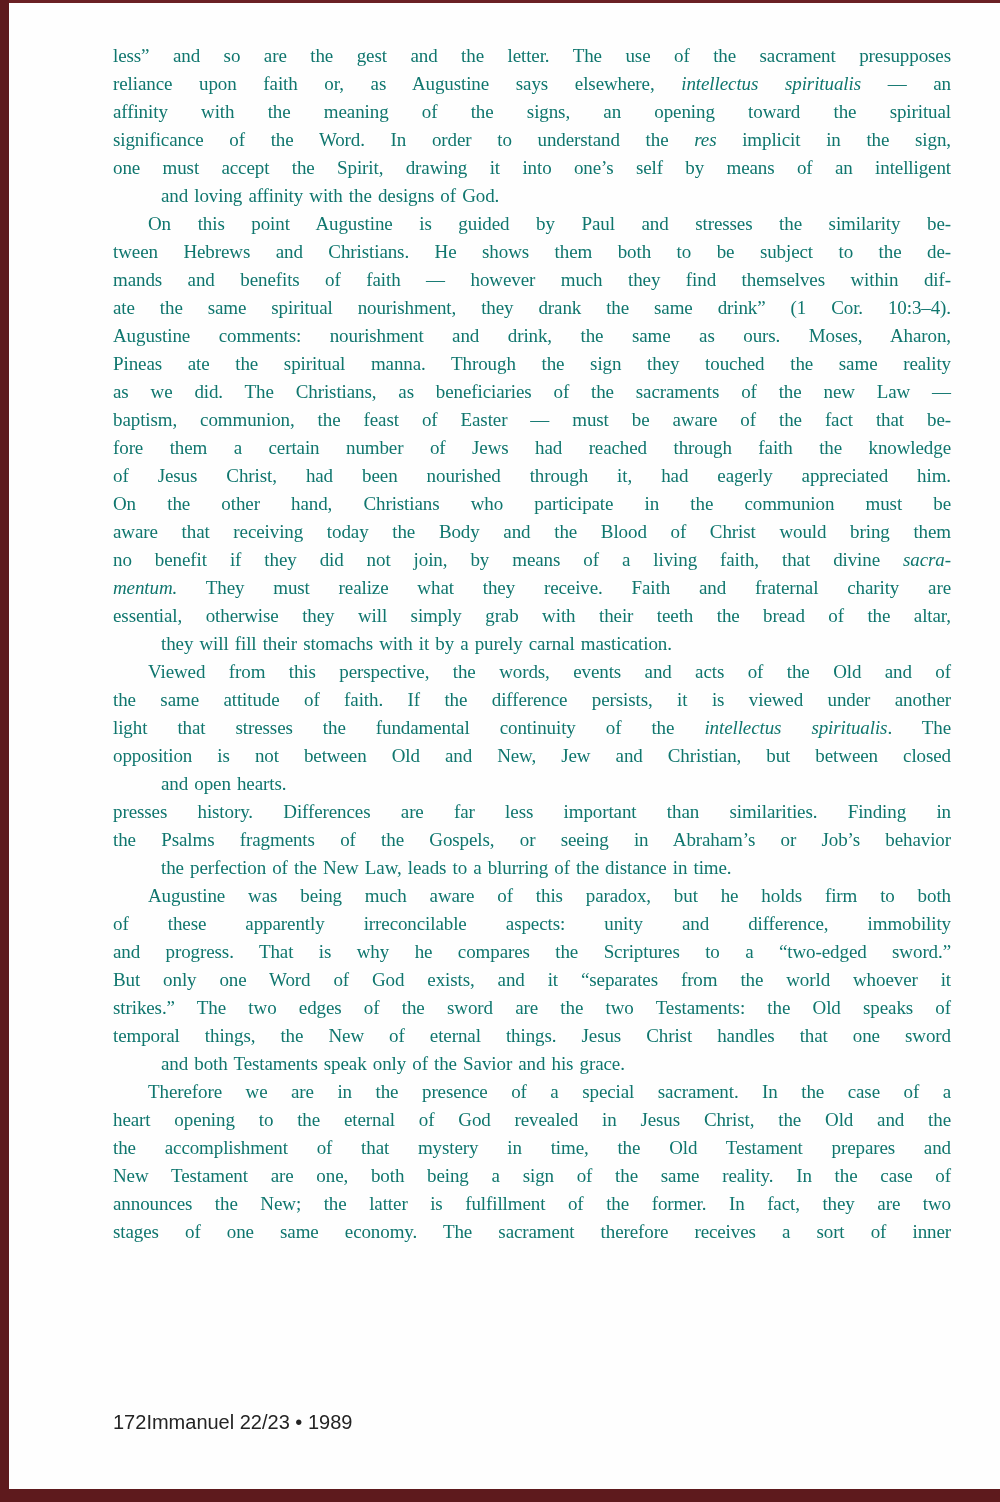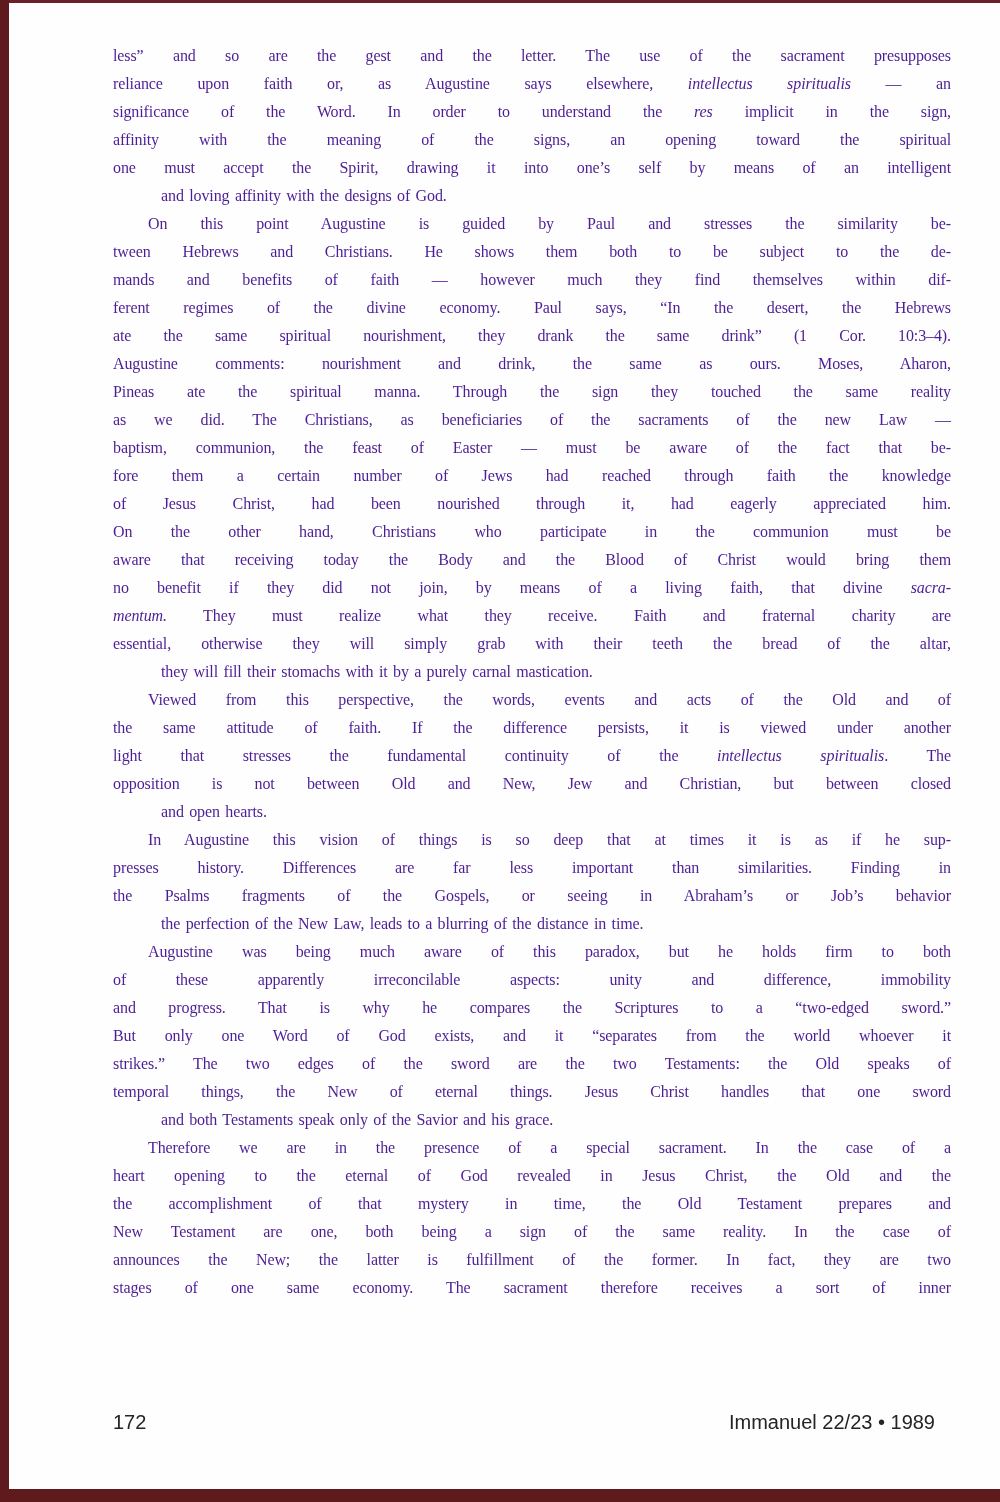--- a/index.html
+++ b/index.html
@@ -11,71 +11,69 @@
     font-family: "Liberation Serif", serif;
   }
   .page { position: absolute; inset: 0; background: #fefefe; }
   .edge { position: absolute; z-index: 5; }
   .edge-left   { left: 0; top: 0; width: 9px; height: 1502px; background: #5e1a1d; }
   .edge-bottom { left: 0; bottom: 0; width: 1000px; height: 13px; background: #5e1a1d; }
   .edge-top    { left: 0; top: 0; width: 1000px; height: 3px; background: #6b2125; }
   .text-block {
     position: absolute;
     left: 113px; top: 42px; width: 838px;
-    color: #4c1d95;
-    font-size: 16px;
+    color: #0f766e;
+    font-size: 19px;
     letter-spacing: -0.1px;
     word-spacing: 1.5px;
   }
   .para { margin: 0; }
   .line {
     height: 28px;
     line-height: 28px;
     text-align: justify;
     text-align-last: justify;
     -moz-text-align-last: justify;
     white-space: normal;
     overflow: visible;
   }
   .line.end { text-align-last: left; margin-left: 48px; -moz-text-align-last: left; }
   .line.indent { text-indent: 35px; }
   .line i { font-style: italic; }
   .footer {
     position: absolute;
     left: 113px; top: 1411px; width: 822px;
     display: flex;
-    justify-content: space-between;
     align-items: baseline;
     font-family: "Liberation Sans", sans-serif;
     font-size: 20px;
     color: #242424;
   }
 </style>
 </head>
 <body>
 
 <div class="page">
   <div class="edge edge-top"></div>
   <div class="edge edge-left"></div>
   <div class="edge edge-bottom"></div>
 
   <div class="text-block" id="text-block">
       <div class="para">
         <div class="line"><span>less” and so are the gest and the letter. The use of the sacrament presupposes</span></div>
         <div class="line"><span>reliance upon faith or, as Augustine says elsewhere, </span><i>intellectus spiritualis</i><span> — an</span></div>
+        <div class="line"><span>affinity with the meaning of the signs, an opening toward the spiritual</span></div>
         <div class="line"><span>significance of the Word. In order to understand the </span><i>res</i><span> implicit in the sign,</span></div>
-        <div class="line"><span>affinity with the meaning of the signs, an opening toward the spiritual</span></div>
         <div class="line"><span>one must accept the Spirit, drawing it into one’s self by means of an intelligent</span></div>
         <div class="line end"><span>and loving affinity with the designs of God.</span></div>
       </div>
       <div class="para">
         <div class="line indent"><span>On this point Augustine is guided by Paul and stresses the similarity be-</span></div>
         <div class="line"><span>tween Hebrews and Christians. He shows them both to be subject to the de-</span></div>
         <div class="line"><span>mands and benefits of faith — however much they find themselves within dif-</span></div>
-        <div class="line"><span>ferent regimes of the divine economy. Paul says, “In the desert, the Hebrews</span></div>
         <div class="line"><span>ate the same spiritual nourishment, they drank the same drink” (1 Cor. 10:3–4).</span></div>
         <div class="line"><span>Augustine comments: nourishment and drink, the same as ours. Moses, Aharon,</span></div>
         <div class="line"><span>Pineas ate the spiritual manna. Through the sign they touched the same reality</span></div>
         <div class="line"><span>as we did. The Christians, as beneficiaries of the sacraments of the new Law —</span></div>
         <div class="line"><span>baptism, communion, the feast of Easter — must be aware of the fact that be-</span></div>
         <div class="line"><span>fore them a certain number of Jews had reached through faith the knowledge</span></div>
         <div class="line"><span>of Jesus Christ, had been nourished through it, had eagerly appreciated him.</span></div>
         <div class="line"><span>On the other hand, Christians who participate in the communion must be</span></div>
         <div class="line"><span>aware that receiving today the Body and the Blood of Christ would bring them</span></div>
         <div class="line"><span>no benefit if they did not join, by means of a living faith, that divine </span><i>sacra-</i></div>
@@ -84,21 +82,20 @@
         <div class="line end"><span>they will fill their stomachs with it by a purely carnal mastication.</span></div>
       </div>
       <div class="para">
         <div class="line indent"><span>Viewed from this perspective, the words, events and acts of the Old and of</span></div>
         <div class="line"><span>the same attitude of faith. If the difference persists, it is viewed under another</span></div>
         <div class="line"><span>light that stresses the fundamental continuity of the </span><i>intellectus spiritualis</i><span>. The</span></div>
         <div class="line"><span>opposition is not between Old and New, Jew and Christian, but between closed</span></div>
         <div class="line end"><span>and open hearts.</span></div>
       </div>
       <div class="para">
-        <div class="line indent"><span>In Augustine this vision of things is so deep that at times it is as if he sup-</span></div>
         <div class="line"><span>presses history. Differences are far less important than similarities. Finding in</span></div>
         <div class="line"><span>the Psalms fragments of the Gospels, or seeing in Abraham’s or Job’s behavior</span></div>
         <div class="line end"><span>the perfection of the New Law, leads to a blurring of the distance in time.</span></div>
       </div>
       <div class="para">
         <div class="line indent"><span>Augustine was being much aware of this paradox, but he holds firm to both</span></div>
         <div class="line"><span>of these apparently irreconcilable aspects: unity and difference, immobility</span></div>
         <div class="line"><span>and progress. That is why he compares the Scriptures to a “two-edged sword.”</span></div>
         <div class="line"><span>But only one Word of God exists, and it “separates from the world whoever it</span></div>
         <div class="line"><span>strikes.” The two edges of the sword are the two Testaments: the Old speaks of</span></div>

